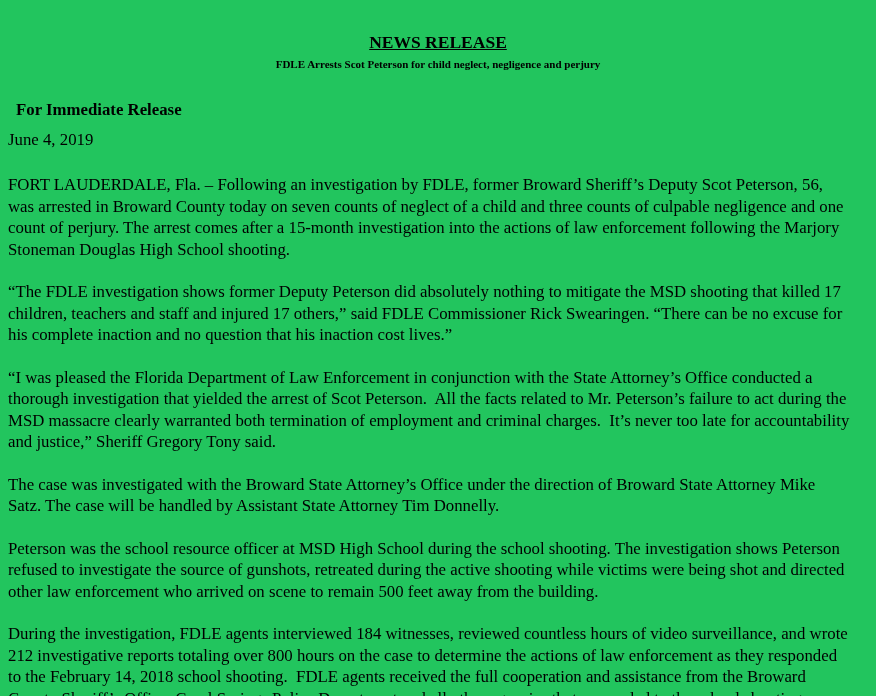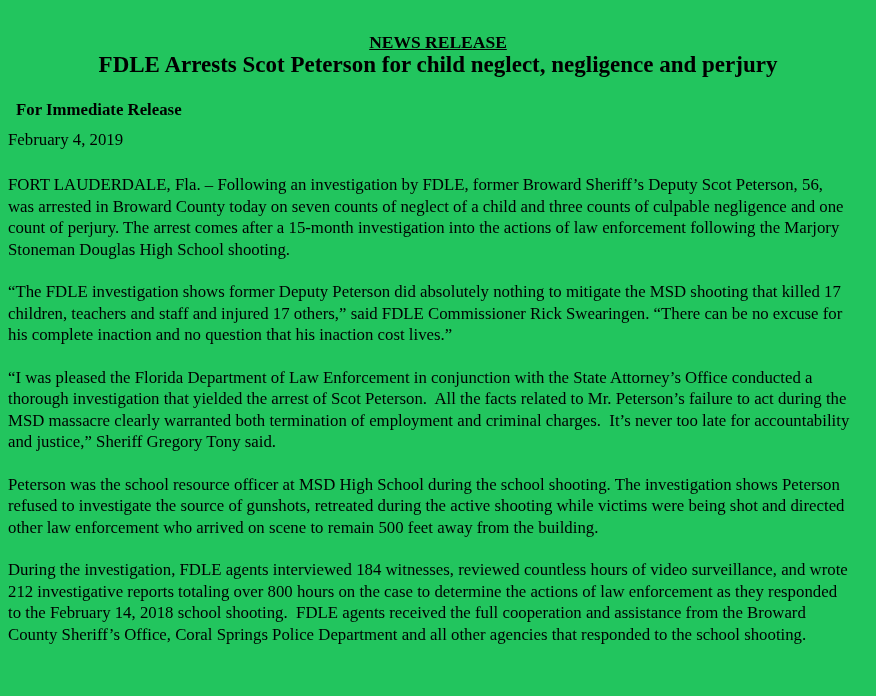--- a/index.html
+++ b/index.html
@@ -22,21 +22,21 @@
   .doc-title {
     text-align: center;
     font-weight: bold;
     text-decoration: underline;
     font-size: 17.5px;
     margin: 0;
   }
   .doc-subtitle {
     text-align: center;
     font-weight: bold;
-    font-size: 23px;
+    font-size: 11px;
     margin: 0 0 24px 0;
   }
   .release-label {
     font-weight: bold;
     margin: 8px;
   }
   .release-date {
     margin: 0 0 24px 0;
   }
   .para {
@@ -48,26 +48,27 @@
 <body>
 
 <div class="page">
 
   <h1 class="doc-title">NEWS RELEASE</h1>
 
   <h2 class="doc-subtitle">FDLE Arrests Scot Peterson for child neglect, negligence and perjury</h2>
 
   <p class="release-label">For Immediate Release</p>
 
-  <p class="release-date">February 4, 2019</p>
+  <p class="release-date">June 4, 2019</p>
 
   <p class="para">FORT LAUDERDALE, Fla. – Following an investigation by FDLE, former Broward Sheriff’s Deputy Scot Peterson, 56, was arrested in Broward County today on seven counts of neglect of a child and three counts of culpable negligence and one count of perjury. The arrest comes after a 15-month investigation into the actions of law enforcement following the Marjory Stoneman Douglas High School shooting.</p>
 
   <p class="para">“The FDLE investigation shows former Deputy Peterson did absolutely nothing to mitigate the MSD shooting that killed 17 children, teachers and staff and injured 17 others,” said FDLE Commissioner Rick Swearingen. “There can be no excuse for his complete inaction and no question that his inaction cost lives.”</p>
 
   <p class="para">“I was pleased the Florida Department of Law Enforcement in conjunction with the State Attorney’s Office conducted a thorough investigation that yielded the arrest of Scot Peterson.  All the facts related to Mr. Peterson’s failure to act during the MSD massacre clearly warranted both termination of employment and criminal charges.  It’s never too late for accountability and justice,” Sheriff Gregory Tony said.</p>
 
+  <p class="para">The case was investigated with the Broward State Attorney’s Office under the direction of Broward State Attorney Mike Satz. The case will be handled by Assistant State Attorney Tim Donnelly.</p>
 
   <p class="para">Peterson was the school resource officer at MSD High School during the school shooting. The investigation shows Peterson refused to investigate the source of gunshots, retreated during the active shooting while victims were being shot and directed other law enforcement who arrived on scene to remain 500 feet away from the building.</p>
 
   <p class="para">During the investigation, FDLE agents interviewed 184 witnesses, reviewed countless hours of video surveillance, and wrote 212 investigative reports totaling over 800 hours on the case to determine the actions of law enforcement as they responded to the February 14, 2018 school shooting.  FDLE agents received the full cooperation and assistance from the Broward County Sheriff’s Office, Coral Springs Police Department and all other agencies that responded to the school shooting.</p>
 
 </div>
 
 </body></html>

